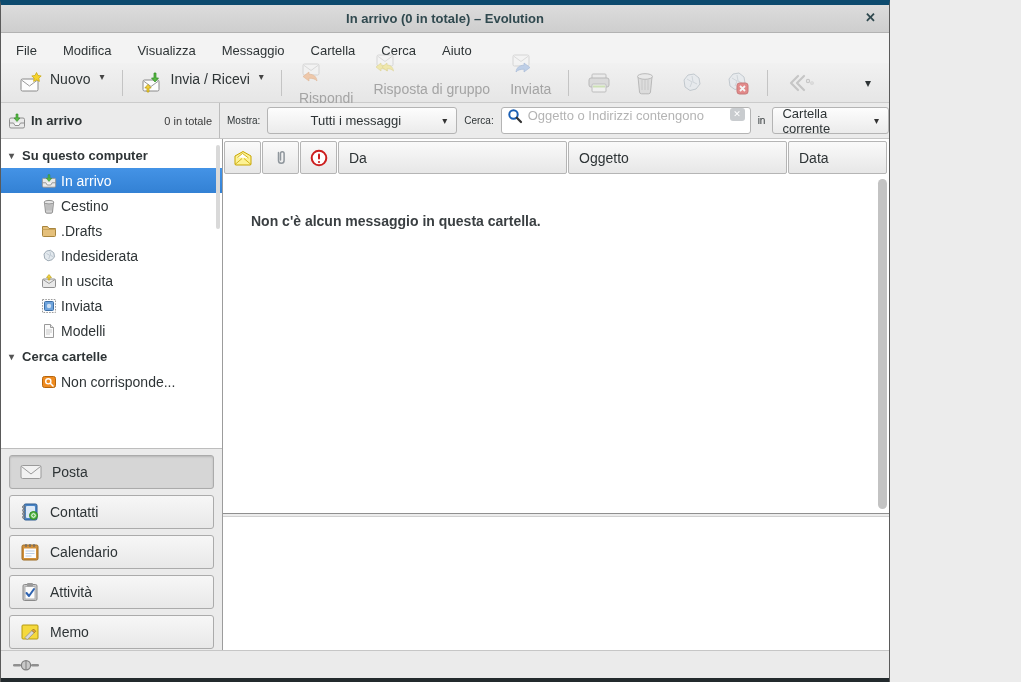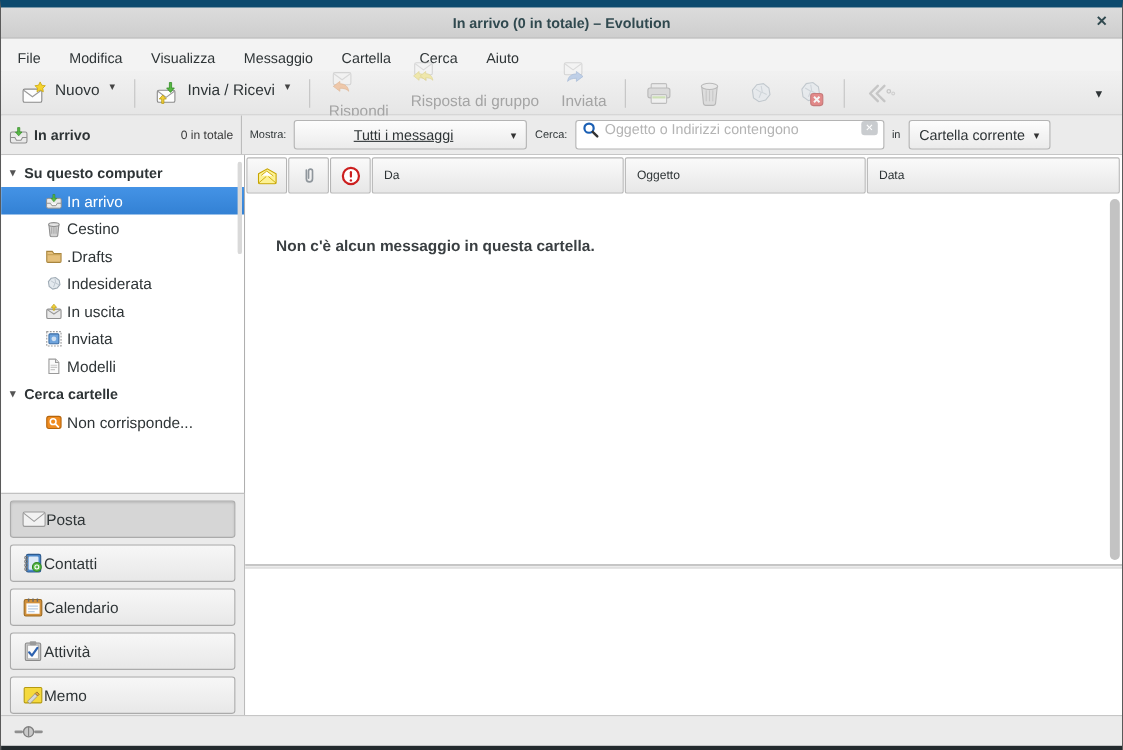--- a/index.html
+++ b/index.html
@@ -1,19 +1,19 @@
 <!DOCTYPE html>
 <html><head>
 <meta charset="utf-8">
 <style>
   * { margin:0; padding:0; box-sizing:border-box; }
   html,body { width:1021px; height:682px; overflow:hidden; }
   body { font-family:"Liberation Sans", sans-serif; font-size:13px; color:#2e3436; background:#ececec; }
-  .app { width:1021px; height:682px; display:flex; flex-direction:column;
-         border-left:1px solid #5a5a5a; border-right:1px solid #5a5a5a; border-top:7px solid #0c4a6e; }
+  .app { width:890px; height:682px; display:flex; flex-direction:column;
+         border-left:1px solid #5a5a5a; border-right:1px solid #5a5a5a; border-top:5px solid #0c4a6e; }
 
   
   .titlebar { height:28px; flex:0 0 28px; background:linear-gradient(#dcdcdc,#cecece);
               border-bottom:1px solid #b2b2b2; position:relative;
               display:flex; align-items:center; justify-content:center; }
   .titlebar .title { font-weight:bold; font-size:13px; color:#30494f; }
   .titlebar .close { position:absolute; right:13px; top:6px; color:#30494f; font-size:13px;
                      font-weight:bold; cursor:default; line-height:1; }
 
   
@@ -41,21 +41,21 @@
                display:flex; align-items:center; }
   .fb-left { width:219px; flex:0 0 219px; height:100%; border-right:1px solid #bcbcbc;
              display:flex; align-items:center; padding:0 7px; gap:5px; }
   .fb-folder { font-weight:bold; font-size:13px; }
   .fb-total { margin-left:auto; font-size:11px; color:#3a3a3a; }
   .fb-label { font-size:10px; margin:0 7px; }
   .combo { display:flex; align-items:center; height:27px; border:1px solid #b4b4b4; border-radius:3px;
            background:linear-gradient(#fdfdfd,#ebebeb); padding:0 9px; font-size:13px; color:#2e3436; }
   .combo .arr { font-size:10px; color:#333; margin-left:8px; }
   .combo-show { width:212px; }
-  .combo-show .val { flex:1; text-align:center;text-decoration:underline; }
+  .combo-show .val { flex:1; text-align:center; }
   .search-entry { display:flex; align-items:flex-start; width:281px; height:27px; background:#fff;
                   border:1px solid #b4b4b4; border-radius:3px; padding:0 5px; gap:5px; }
   .search-entry input { border:none; outline:none; flex:1; font-family:inherit; font-size:13px;
                         color:#2e3436; background:transparent; min-width:0; }
   .search-entry input::placeholder { color:#b4b4b4; }
   .clear-btn { width:15px; height:13px; background:#c9cccf; border-radius:3px; color:#fff;
                font-size:9px; line-height:13px; text-align:center; flex:0 0 15px; }
 
   
   .body { flex:1; display:flex; min-height:0; }
@@ -64,32 +64,32 @@
   .tree { flex:1; position:relative; padding-top:3px; overflow:hidden; }
   .tree-group { display:flex; align-items:center; gap:8px; height:26px; padding-left:8px;
                 font-weight:bold; font-size:13px; }
   .tree-group .expander { font-size:10px; color:#555; }
   .tree-row { display:flex; align-items:center; gap:4px; height:25px; padding-left:40px; font-size:14px; }
   .tree-row.selected { background:linear-gradient(#4493e6,#3381d4); color:#fff; }
   .tree-scroll { position:absolute; right:2px; top:6px; width:4px; height:84px;
                  background:#d9d9d9; border-radius:2px; }
   .switcher { flex:0 0 202px; background:#ebebeb; border-top:1px solid #bdbdbd;
               padding:6px 8px 0 8px; display:flex; flex-direction:column; gap:6px; }
-  .sw-btn { display:flex; align-items:center; height:34px; padding:0 10px;
+  .sw-btn { display:flex; align-items:center; gap:10px; height:34px; padding:0 10px;
             border:1px solid #ababab; border-radius:3px; background:linear-gradient(#f7f7f7,#e8e8e8);
             font-family:inherit; font-size:14px; color:#2e3436; }
   .sw-btn.active { background:#d6d6d6; box-shadow:inset 0 1px 2px rgba(0,0,0,.15); }
 
   
   .main { flex:1; display:flex; flex-direction:column; min-width:0; background:#fff; }
   .list-pane { flex:1; position:relative; background:#fff; min-height:0; }
   .list-header { display:flex; padding:2px 1px 0 1px; height:36px; }
   .col { height:33px; background:linear-gradient(#fafafa,#e7e7e7); border:1px solid #b5b5b5;
          border-radius:2px; margin-right:1px; display:flex; align-items:center; padding:0 10px;
-         font-size:11px; color:#2e3436; }
+         font-size:14px; color:#2e3436; }
   .col-icon { width:37px; flex:0 0 37px; justify-content:center; padding:0; }
   .col-from { width:229px; flex:0 0 229px; }
   .col-subject { width:219px; flex:0 0 219px; }
   .col-date { flex:1; }
   .empty-text { margin:38px 0 0 28px; font-size:14px; color:#3a3f42;font-weight:bold; }
   .vscroll { position:absolute; top:40px; right:2px; bottom:4px; width:9px; }
   .vscroll .thumb { width:9px; height:100%; background:#c3c3c3; border-radius:5px; }
   .pane-divider { flex:0 0 4px; border-top:1px solid #8f8f8f; background:#ececec;
                   border-bottom:1px solid #d0d0d0; }
   .preview-pane { flex:0 0 133px; background:#fff; }

